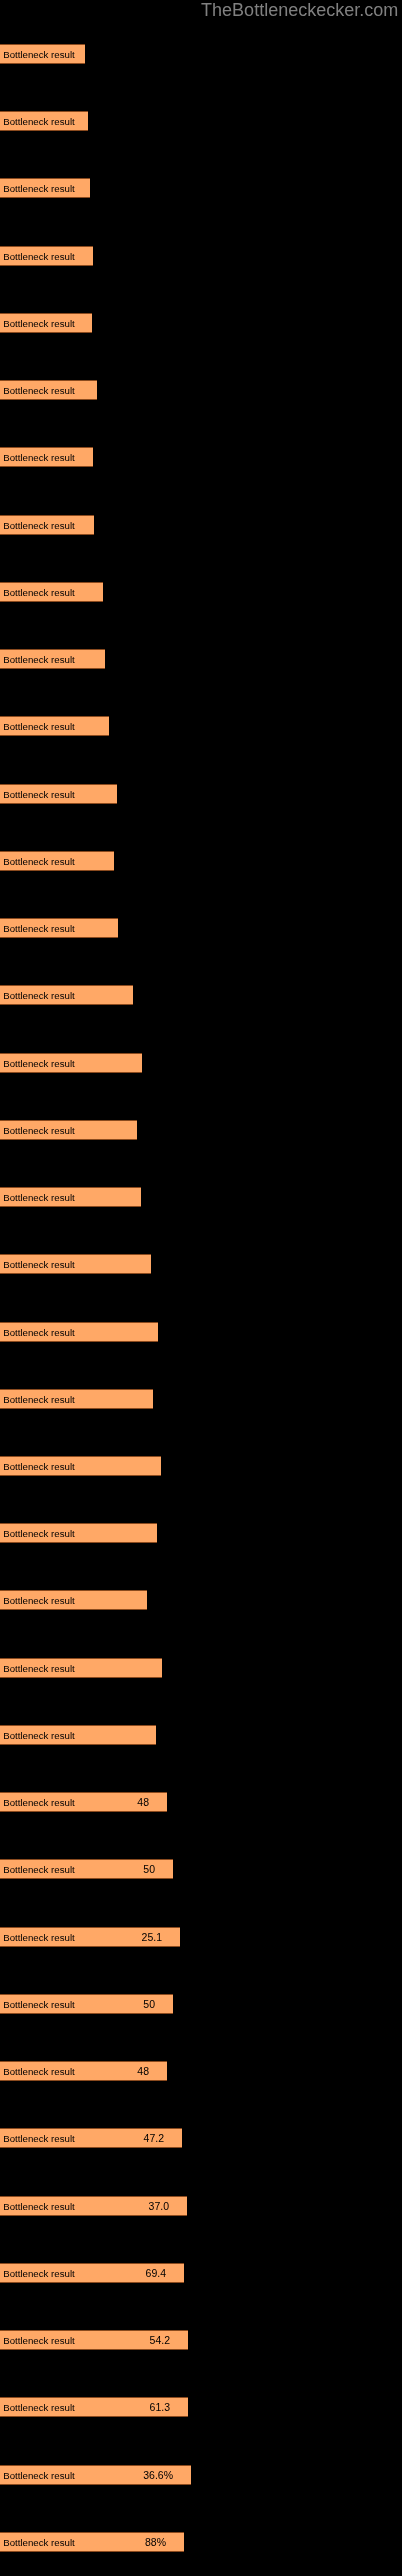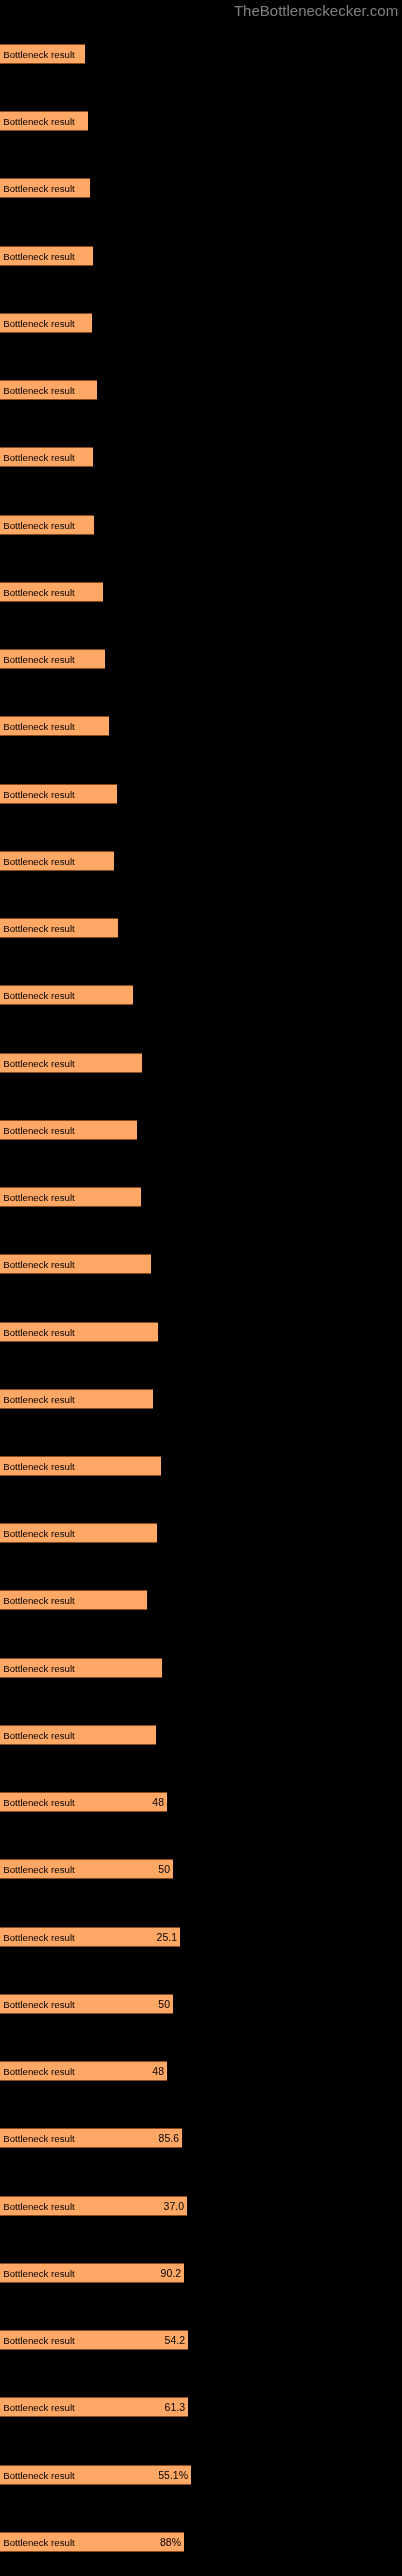--- a/index.html
+++ b/index.html
@@ -22,21 +22,21 @@
     width: 403px;
     height: 21px;
     display: flex;
     align-items: center;
     justify-content: flex-end;
     padding-right: 4.8px;
     box-sizing: border-box;
   }
   .site-title {
     color: #808080;
-    font-size: 15px;
+    font-size: 18px;
     letter-spacing: 0px;
     font-family: "Liberation Sans", sans-serif;
     white-space: nowrap;
   }
 
   .chart {
     position: absolute;
     top: 21px;
     left: 0;
     width: 403px;
@@ -66,21 +66,21 @@
   .bar-label {
     color: #000000;
     font-size: 9.7px;
     padding-left: 3.2px;
     white-space: nowrap;
     font-family: "Liberation Sans", sans-serif;
   }
   .bar-value {
     color: #000000;
     font-size: 10.5px;
-    padding-right: 3px;
+    padding-right: 18px;
     white-space: nowrap;
     font-family: "Liberation Sans", sans-serif;
   }
 </style>
 </head>
 <body>
 
 <div class="site-header">
   <span class="site-title">TheBottleneckecker.com</span>
 </div>
@@ -268,51 +268,51 @@
     </div>
     <div class="bar-row" style="height: 67px; position: absolute; top: 2017px; left: 0px;">
       <div class="bar" style="width: 167px; top: 23px; background: rgb(255, 168, 102); border-top-color: rgb(138, 74, 30); border-bottom-color: rgb(138, 74, 30);">
         <span class="bar-label">Bottleneck result</span>
         <span class="bar-value">48</span>
       </div>
     </div>
     <div class="bar-row" style="height: 67px; position: absolute; top: 2084px; left: 0px;">
       <div class="bar" style="width: 182px; top: 23px; background: rgb(255, 168, 102); border-top-color: rgb(138, 74, 30); border-bottom-color: rgb(138, 74, 30);">
         <span class="bar-label">Bottleneck result</span>
-        <span class="bar-value">85.6</span>
+        <span class="bar-value">47.2</span>
       </div>
     </div>
     <div class="bar-row" style="height: 67px; position: absolute; top: 2152px; left: 0px;">
       <div class="bar" style="width: 187px; top: 23px; background: rgb(255, 168, 102); border-top-color: rgb(138, 74, 30); border-bottom-color: rgb(138, 74, 30);">
         <span class="bar-label">Bottleneck result</span>
         <span class="bar-value">37.0</span>
       </div>
     </div>
     <div class="bar-row" style="height: 67px; position: absolute; top: 2219px; left: 0px;">
       <div class="bar" style="width: 184px; top: 23px; background: rgb(255, 168, 102); border-top-color: rgb(138, 74, 30); border-bottom-color: rgb(138, 74, 30);">
         <span class="bar-label">Bottleneck result</span>
-        <span class="bar-value">90.2</span>
+        <span class="bar-value">69.4</span>
       </div>
     </div>
     <div class="bar-row" style="height: 67px; position: absolute; top: 2286px; left: 0px;">
       <div class="bar" style="width: 188px; top: 23px; background: rgb(255, 168, 102); border-top-color: rgb(138, 74, 30); border-bottom-color: rgb(138, 74, 30);">
         <span class="bar-label">Bottleneck result</span>
         <span class="bar-value">54.2</span>
       </div>
     </div>
     <div class="bar-row" style="height: 67px; position: absolute; top: 2353px; left: 0px;">
       <div class="bar" style="width: 188px; top: 23px; background: rgb(255, 168, 102); border-top-color: rgb(138, 74, 30); border-bottom-color: rgb(138, 74, 30);">
         <span class="bar-label">Bottleneck result</span>
         <span class="bar-value">61.3</span>
       </div>
     </div>
     <div class="bar-row" style="height: 67px; position: absolute; top: 2421px; left: 0px;">
       <div class="bar" style="width: 191px; top: 23px; background: rgb(255, 168, 102); border-top-color: rgb(138, 74, 30); border-bottom-color: rgb(138, 74, 30);">
         <span class="bar-label">Bottleneck result</span>
-        <span class="bar-value">55.1%</span>
+        <span class="bar-value">36.6%</span>
       </div>
     </div>
     <div class="bar-row" style="height: 67px; position: absolute; top: 2488px; left: 0px;">
       <div class="bar" style="width: 184px; top: 23px; background: rgb(255, 168, 102); border-top-color: rgb(138, 74, 30); border-bottom-color: rgb(138, 74, 30);">
         <span class="bar-label">Bottleneck result</span>
         <span class="bar-value">88%</span>
       </div>
     </div>
   </div>
 

